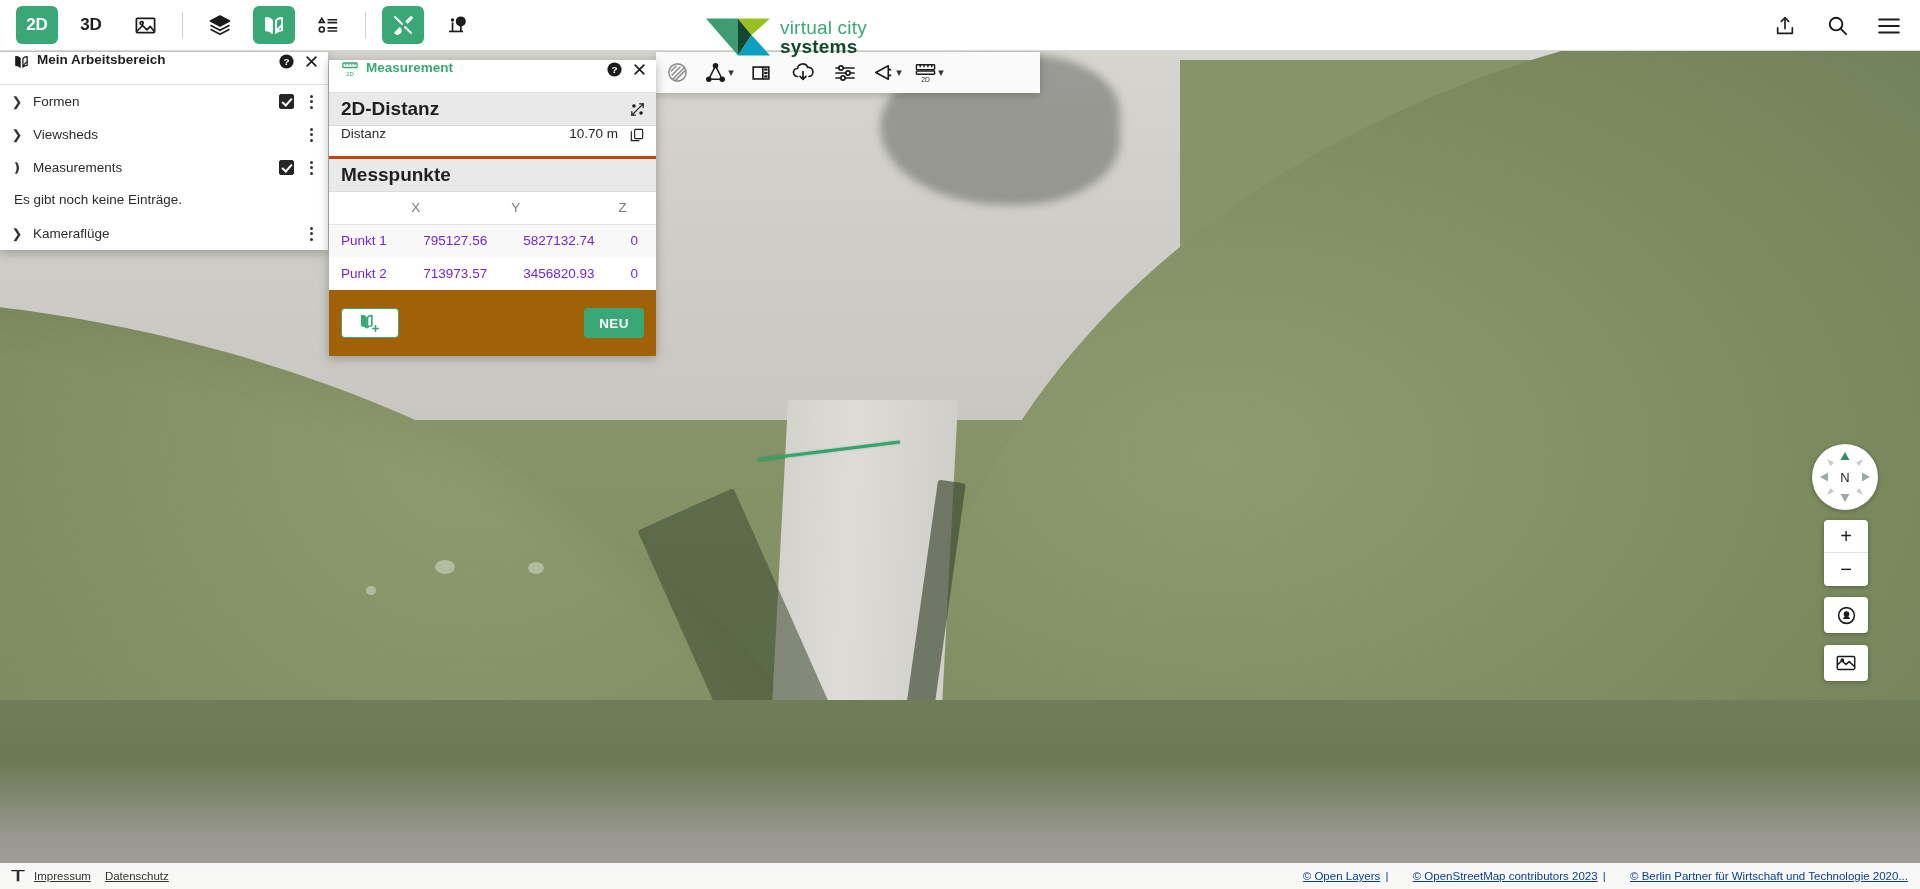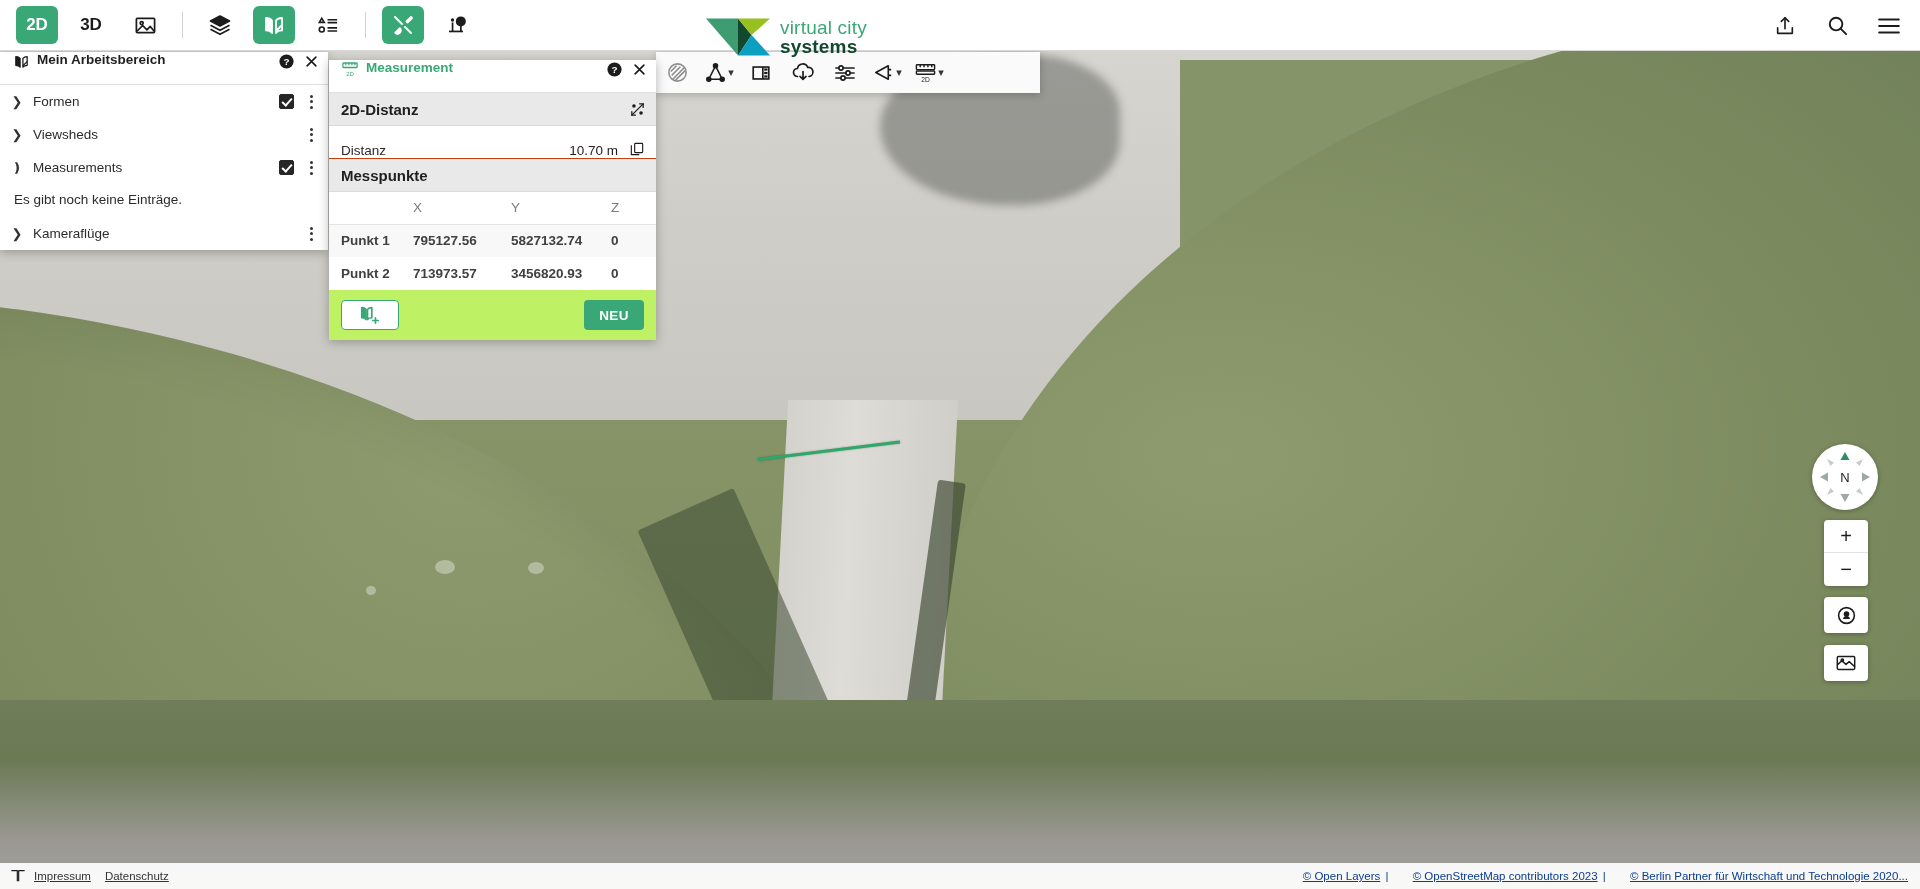--- a/index.html
+++ b/index.html
@@ -118,42 +118,42 @@
     border:solid #fff; border-width:0 2px 2px 0; transform:rotate(42deg);
   }
   .kebab { width:16px; display:flex; flex-direction:column; align-items:center; gap:2.5px; cursor:pointer; padding:4px 0; }
   .kebab i { width:3px;height:3px;border-radius:50%;background:#333;display:block; }
   .empty-note { font-size:13.5px; color:#2b2b2b; padding:8px 0 10px 14px; }
 
   
   #measurement-panel { left:329px; top:60px; width:327px; }
   .mp-sub {
     height:33px; background:#e9e9e9; display:flex; align-items:center;
-    padding:0 10px 0 12px; font-size:15px; font-weight:bold; color:#1f1f1f;
+    padding:0 10px 0 12px; font-size:19px; font-weight:bold; color:#1f1f1f;
     border-bottom:1px solid #dcdcdc;
   }
   .mp-sub .spacer { flex:1; }
   .mp-row {
-    height:33px; display:flex; align-items:flex-end; padding:0 10px 0 12px;
-    font-size:13.5px; color:#2b2b2b; background:#fff; border-bottom:1px solid #c2410c;
+    height:33px; display:flex; align-items:flex-start; padding:0 10px 0 12px;
+    font-size:13.5px; color:#2b2b2b; background:#fff; border-bottom:3px solid #c2410c;
   }
   .mp-row .lbl { flex:1; }
   .mp-row .val { color:#1f1f1f; margin-right:10px; }
   .tbl { width:100%; border-collapse:collapse; font-size:13.5px; }
   .tbl th {
     font-weight:normal; color:#7a7a7a; text-align:left; padding:8px 6px; height:32px;
     background:#fff; border-bottom:1px solid #e3e3e3;
   }
-  .tbl td { padding:8px 6px; height:33px; color:#404040;font-weight:bold; }
+  .tbl td { padding:8px 18px; height:33px; color:#6d28d9; }
   .tbl tr.odd td { background:#f8f8f8; }
   .tbl .c0 { padding-left:12px; width:78px; }
   .tbl .c1 { width:98px; }
   .tbl .c2 { width:100px; }
   .mp-foot {
-    height:50px; background:#bef264; display:flex; align-items:center;
+    height:66px; background:#a16207; display:flex; align-items:center;
     justify-content:space-between; padding:0 12px;
   }
   .btn-outline {
     width:58px;height:30px;border:1.5px solid #3aa876;border-radius:4px;background:#fff;
     display:flex;align-items:center;justify-content:center;color:#3aa876;cursor:pointer;
   }
   .btn-solid {
     min-width:60px;height:30px;background:#3aa876;color:#fff;border:none;border-radius:4px;
     font-size:13.5px;font-weight:bold;letter-spacing:.4px;padding:0 14px;cursor:pointer;
   }

